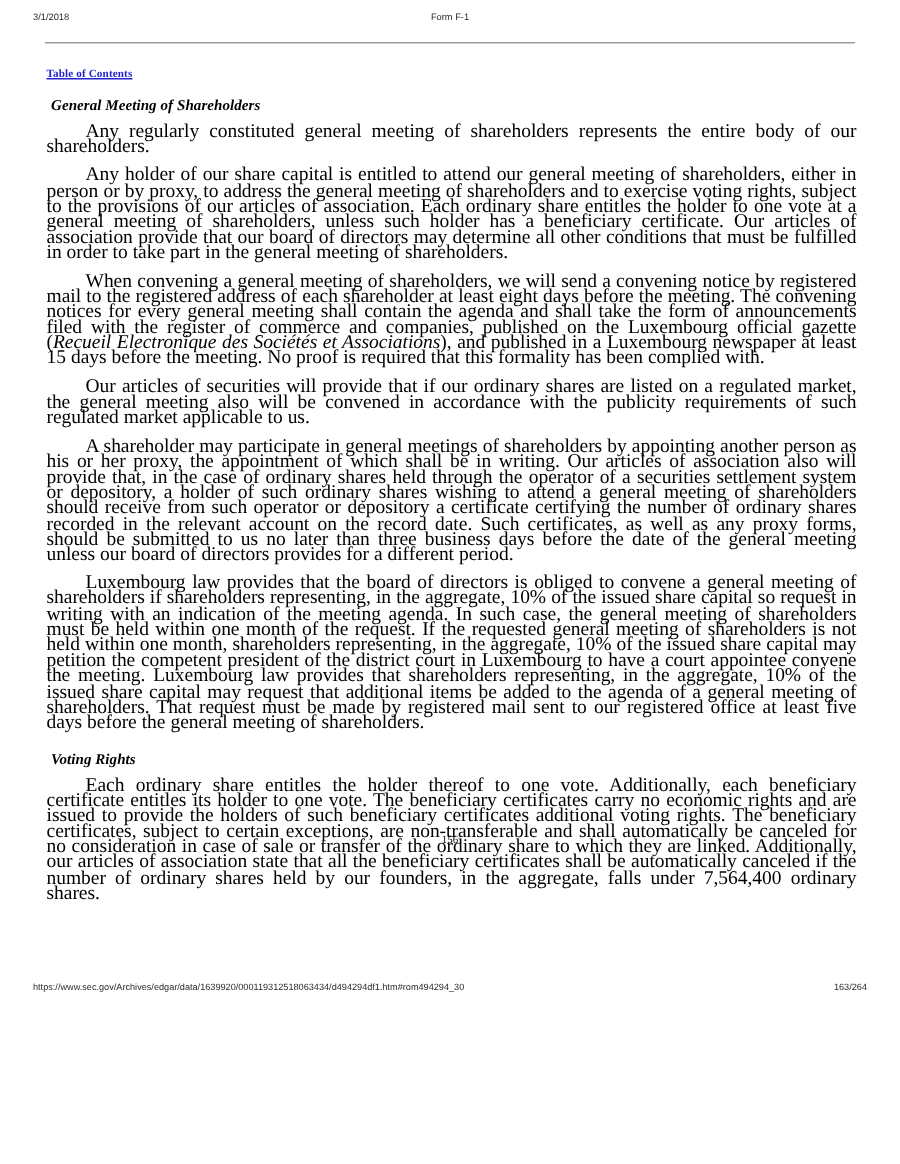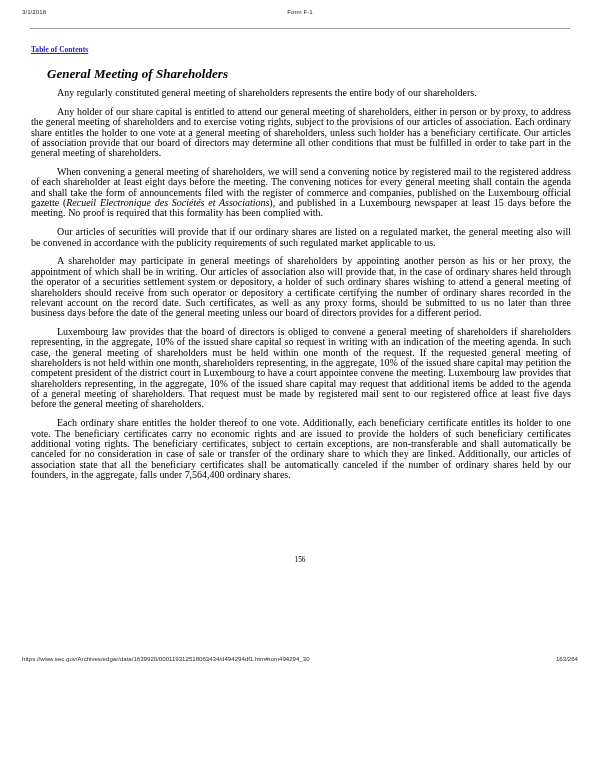--- a/index.html
+++ b/index.html
@@ -72,33 +72,33 @@
     font-size: 7.4px;
     font-weight: bold;
     color: #2222cc;
     text-decoration: underline;
     letter-spacing: 0.1px;
     margin-bottom: 12px;
     cursor: pointer;
   }
 
   h2.sect-head {
-    font-size: 13px;
+    font-size: 10px;
     font-style: italic;
     font-weight: bold;
-    margin: 0 0 6px 16px;
+    margin: 0 0 6px 3px;
     letter-spacing: 0.05px;
   }
 
   h2.sect-head.spaced-top {
     margin-top: 14px;
   }
 
   p.para {
-    font-size: 10px;
+    font-size: 13px;
     line-height: 10.35px;
     margin: 0 0 8.5px 0;
     text-align: justify;
     text-indent: 26px;
     letter-spacing: -0.02px;
     word-spacing: 0.1px;
   }
 
   p.para em {
     font-style: italic;
@@ -156,20 +156,21 @@
 
     <h2 class="sect-head">General Meeting of Shareholders</h2>
 
     <p class="para">Any regularly constituted general meeting of shareholders represents the entire body of our shareholders.</p>
     <p class="para">Any holder of our share capital is entitled to attend our general meeting of shareholders, either in person or by proxy, to address the general meeting of shareholders and to exercise voting rights, subject to the provisions of our articles of association. Each ordinary share entitles the holder to one vote at a general meeting of shareholders, unless such holder has a beneficiary certificate. Our articles of association provide that our board of directors may determine all other conditions that must be fulfilled in order to take part in the general meeting of shareholders.</p>
     <p class="para">When convening a general meeting of shareholders, we will send a convening notice by registered mail to the registered address of each shareholder at least eight days before the meeting. The convening notices for every general meeting shall contain the agenda and shall take the form of announcements filed with the register of commerce and companies, published on the Luxembourg official gazette (<em>Recueil Electronique des Sociétés et Associations</em>), and published in a Luxembourg newspaper at least 15 days before the meeting. No proof is required that this formality has been complied with.</p>
     <p class="para">Our articles of securities will provide that if our ordinary shares are listed on a regulated market, the general meeting also will be convened in accordance with the publicity requirements of such regulated market applicable to us.</p>
     <p class="para">A shareholder may participate in general meetings of shareholders by appointing another person as his or her proxy, the appointment of which shall be in writing. Our articles of association also will provide that, in the case of ordinary shares held through the operator of a securities settlement system or depository, a holder of such ordinary shares wishing to attend a general meeting of shareholders should receive from such operator or depository a certificate certifying the number of ordinary shares recorded in the relevant account on the record date. Such certificates, as well as any proxy forms, should be submitted to us no later than three business days before the date of the general meeting unless our board of directors provides for a different period.</p>
     <p class="para">Luxembourg law provides that the board of directors is obliged to convene a general meeting of shareholders if shareholders representing, in the aggregate, 10% of the issued share capital so request in writing with an indication of the meeting agenda. In such case, the general meeting of shareholders must be held within one month of the request. If the requested general meeting of shareholders is not held within one month, shareholders representing, in the aggregate, 10% of the issued share capital may petition the competent president of the district court in Luxembourg to have a court appointee convene the meeting. Luxembourg law provides that shareholders representing, in the aggregate, 10% of the issued share capital may request that additional items be added to the agenda of a general meeting of shareholders. That request must be made by registered mail sent to our registered office at least five days before the general meeting of shareholders.</p>
 
+    <h2 class="sect-head spaced-top">Voting Rights</h2>
 
     <p class="para">Each ordinary share entitles the holder thereof to one vote. Additionally, each beneficiary certificate entitles its holder to one vote. The beneficiary certificates carry no economic rights and are issued to provide the holders of such beneficiary certificates additional voting rights. The beneficiary certificates, subject to certain exceptions, are non-transferable and shall automatically be canceled for no consideration in case of sale or transfer of the ordinary share to which they are linked. Additionally, our articles of association state that all the beneficiary certificates shall be automatically canceled if the number of ordinary shares held by our founders, in the aggregate, falls under 7,564,400 ordinary shares.</p>
 
   </div>
 
   <div class="page-number">156</div>
 
   <div class="print-footer">
     <span class="ftr-url">https://www.sec.gov/Archives/edgar/data/1639920/000119312518063434/d494294df1.htm#rom494294_30</span>
     <span class="ftr-pages">163/264</span>

